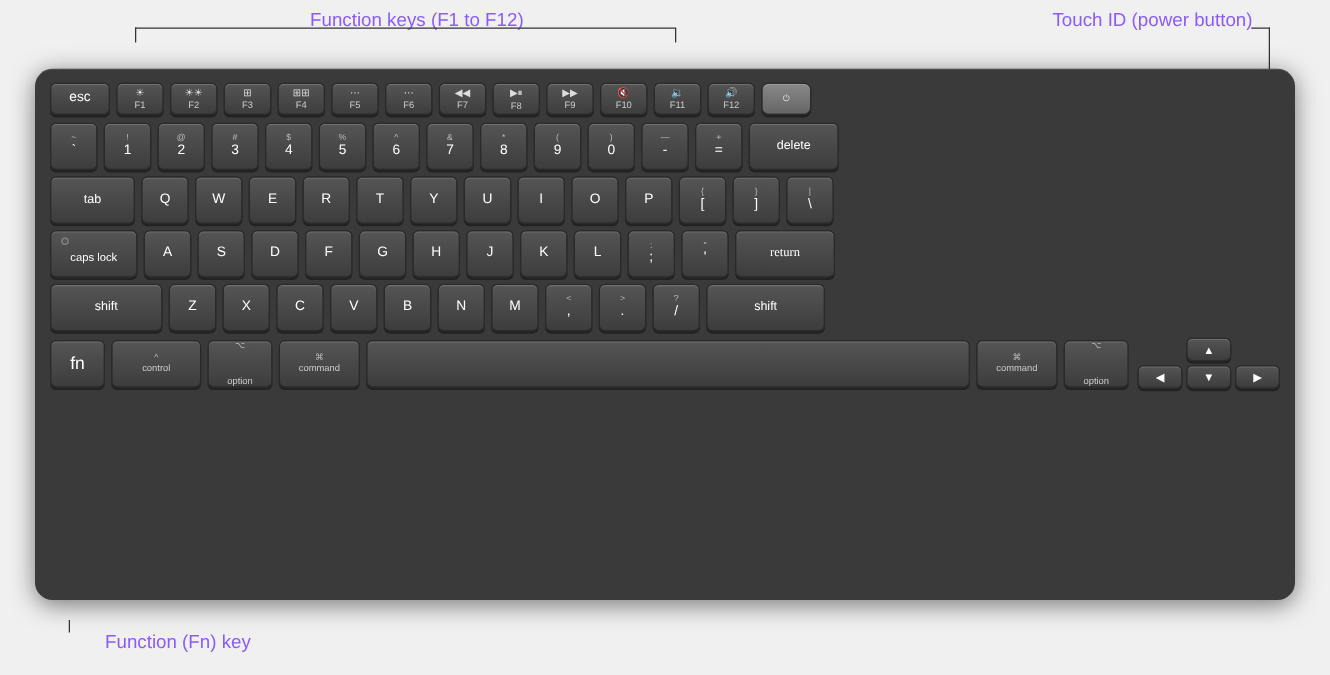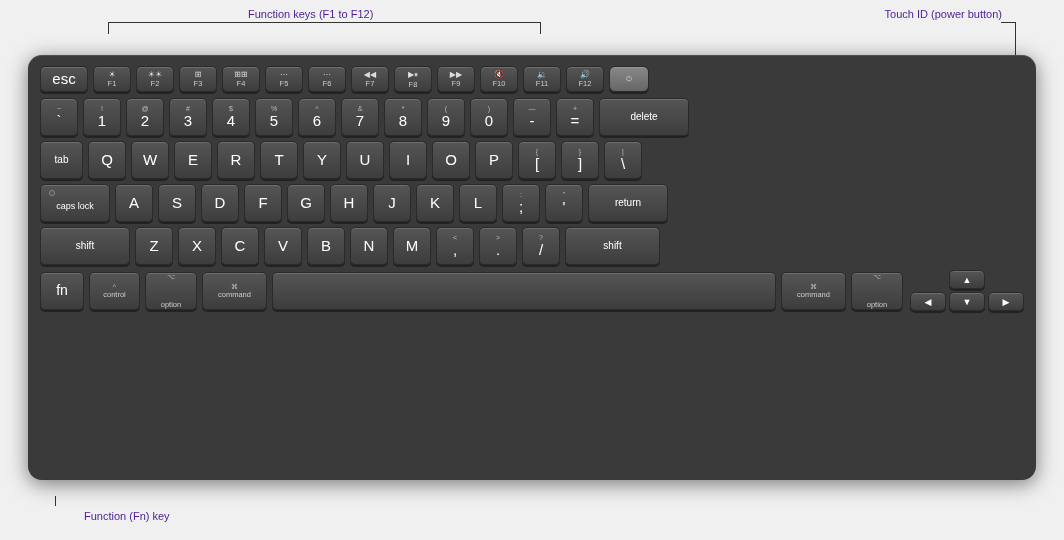--- a/index.html
+++ b/index.html
@@ -18,22 +18,22 @@
 
     .annotation-area {
       position: relative;
       width: 1064px;
       height: 540px;
     }
 
     
     .annotation {
       position: absolute;
-      font-size: 11px;
-      color: #4c1d95;
+      font-size: 15px;
+      color: #8b5cf6;
       white-space: nowrap;
       text-align: center;
     }
 
     
     .keyboard-wrapper {
       position: absolute;
       top: 55px;
       left: 28px;
       right: 28px;
@@ -70,21 +70,21 @@
       user-select: none;
       flex-shrink: 0;
     }
 
     .key .top-label {
       font-size: 7px;
       color: #bbb;
       line-height: 1;
     }
     .key .main-label {
-      font-size: 15px;
+      font-size: 11px;
       font-weight: 500;
       line-height: 1.2;
     }
     .key .sub-label {
       font-size: 7.5px;
       color: #ccc;
     }
 
     
     .row-fn {
@@ -92,45 +92,45 @@
     }
     .row-fn .key {
       min-height: 26px;
       height: 26px;
       font-size: 8px;
     }
 
     
     .w1 { width: 38px; }
     .w-esc { width: 48px; }
-    .w-tab { width: 43px; }
+    .w-tab { width: 68px; }
     .w-caps { width: 70px; }
     .w-shift-l { width: 90px; }
     .w-shift-r { width: 95px; }
     .w-fn { width: 44px; }
-    .w-ctrl { width: 51px; }
+    .w-ctrl { width: 72px; }
     .w-opt { width: 52px; gap: 20px; }
     .w-cmd { width: 65px; }
     .w-space { flex: 1; }
     .w-touch { width: 38px; background: linear-gradient(180deg, #666 0%, #4a4a4a 100%); }
 
     .fn-key {
       width: 38px;
     }
 
     
     .fkey-icon { font-size: 8px; color: #ddd; }
 
     
     .num-key {
       width: 38px;
     }
 
     
-    .key-delete { width: 90px; }
+    .key-delete { width: 72px; }
 
     
     .key-return { width: 80px; }
   </style>
 </head>
 <body>
 
 <div class="annotation-area">
 
   <div class="annotation" style="top: 8px; left: 248px;">Function keys (F1 to F12)</div>
@@ -350,21 +350,21 @@
         </div>
       <div class="key w1">
         <span class="top-label">:</span>
         <span class="main-label">;</span>
       </div>
       <div class="key w1">
         <span class="top-label">"</span>
         <span class="main-label">'</span>
       </div>
       <div class="key key-return">
-        <span class="main-label" style="font-size:10px;">return</span>
+        <span class="main-label" style="font-size:10px;font-family:Liberation Serif, serif;">return</span>
       </div>
     </div>
 
     <div class="key-row">
       <div class="key w-shift-l">
         <span class="main-label" style="font-size:10px;">shift</span>
       </div>
       <div class="key w1">
           <span class="main-label">Z</span>
         </div>

